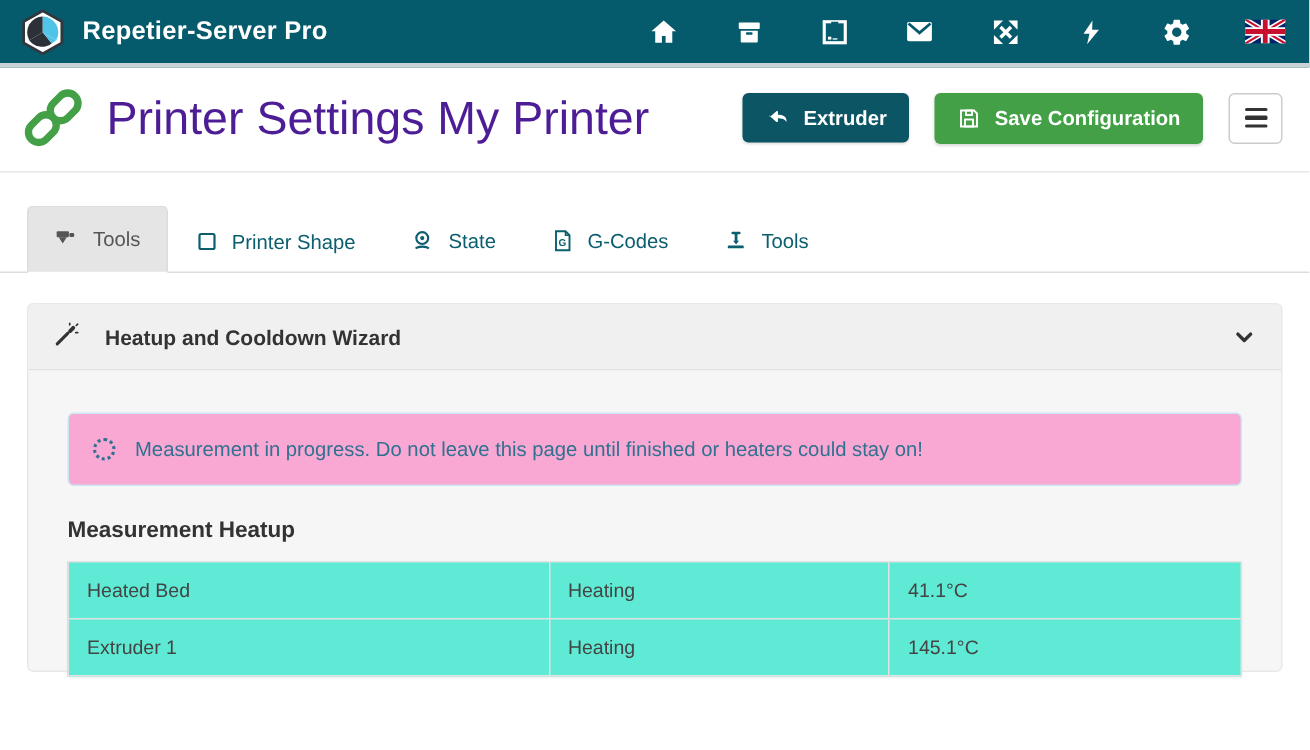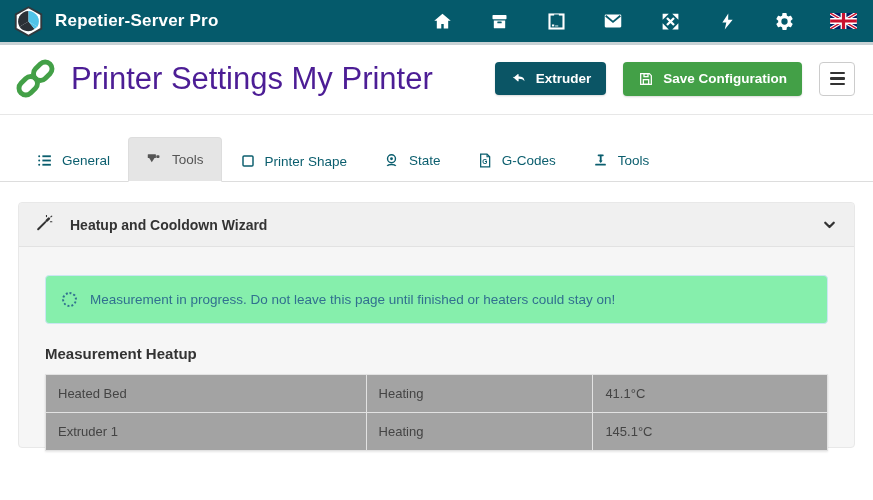--- a/index.html
+++ b/index.html
@@ -100,21 +100,21 @@
     border-radius: 4px 4px 0 0;
     padding: 12px 16px;
     cursor: pointer;
   }
   .panel-title { font-size: 14px; font-weight: bold; color: #333; }
   .panel-chevron { margin-left: auto; display: flex; }
   .panel-body { padding: 28px 26px 0; }
 
   
   .alert {
-    background: #86efac;
+    background: #f9a8d4;
     border: 1px solid #cbe6f2;
     border-radius: 4px;
     color: #31708f;
     font-size: 13.5px;
     padding: 16px;
     display: flex; align-items: center; gap: 13px;
   }
   .spinner {
     width: 15px; height: 15px; flex: 0 0 15px;
     border: 2px dotted #31708f;
@@ -126,21 +126,21 @@
   
   .section-heading {
     margin: 21px 0 12px;
     font-size: 15px;
     font-weight: bold;
     color: #333;
   }
   table.measure {
     width: 100%;
     border-collapse: collapse;
-    background: #a3a3a3;
+    background: #5eead4;
     border: 1px solid #d8d8d8;
     box-shadow: 0 1px 2px rgba(0,0,0,.1);
   }
   table.measure td {
     border: 1px solid #e2e2e2;
     padding: 11px 12px;
     font-size: 13px;
     color: #444;
   }
   td.col-device { width: 41%; }
@@ -258,33 +258,20 @@
 
     <button class="btn-menu">
       <span></span>
         <span></span>
         <span></span>
     </button>
   </div>
 </div>
 
 <div class="tabs">
-  <div class="tab">
-    <span style="display:flex">
-      <svg width="17" height="17" viewBox="0 0 24 24" stroke="#0b5e6e" stroke-width="2.6">
-        <circle cx="4.5" cy="6" r="1.4" fill="#0b5e6e" stroke="none"></circle>
-          <path d="M9 6h12"></path>
-        <circle cx="4.5" cy="12" r="1.4" fill="#0b5e6e" stroke="none"></circle>
-          <path d="M9 12h12"></path>
-        <circle cx="4.5" cy="18" r="1.4" fill="#0b5e6e" stroke="none"></circle>
-          <path d="M9 18h12"></path>
-      </svg>
-    </span>
-    <span>General</span>
-  </div>
 
   <div class="tab active">
     <span style="display:flex">
       <svg width="17" height="17" viewBox="0 0 24 24" fill="#555">
         <rect x="2.5" y="4.5" width="11.5" height="5.5" rx="0.8"></rect>
         <rect x="14.5" y="6" width="4.5" height="3.8" rx="1.2"></rect>
         <polygon points="4.5,10 12,10 8.2,16"></polygon>
       </svg>
     </span>
     <span>Tools</span>

